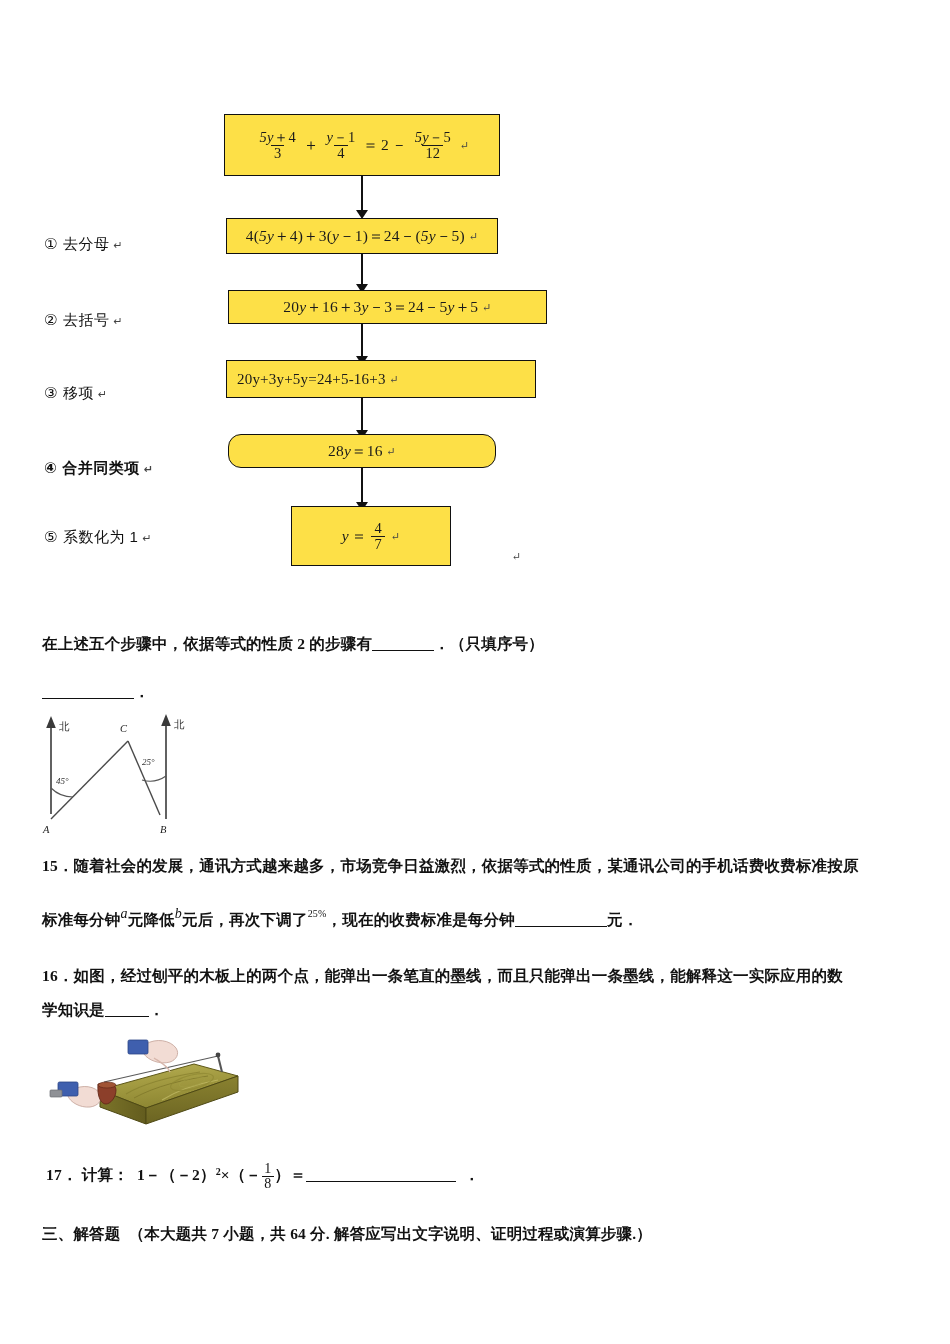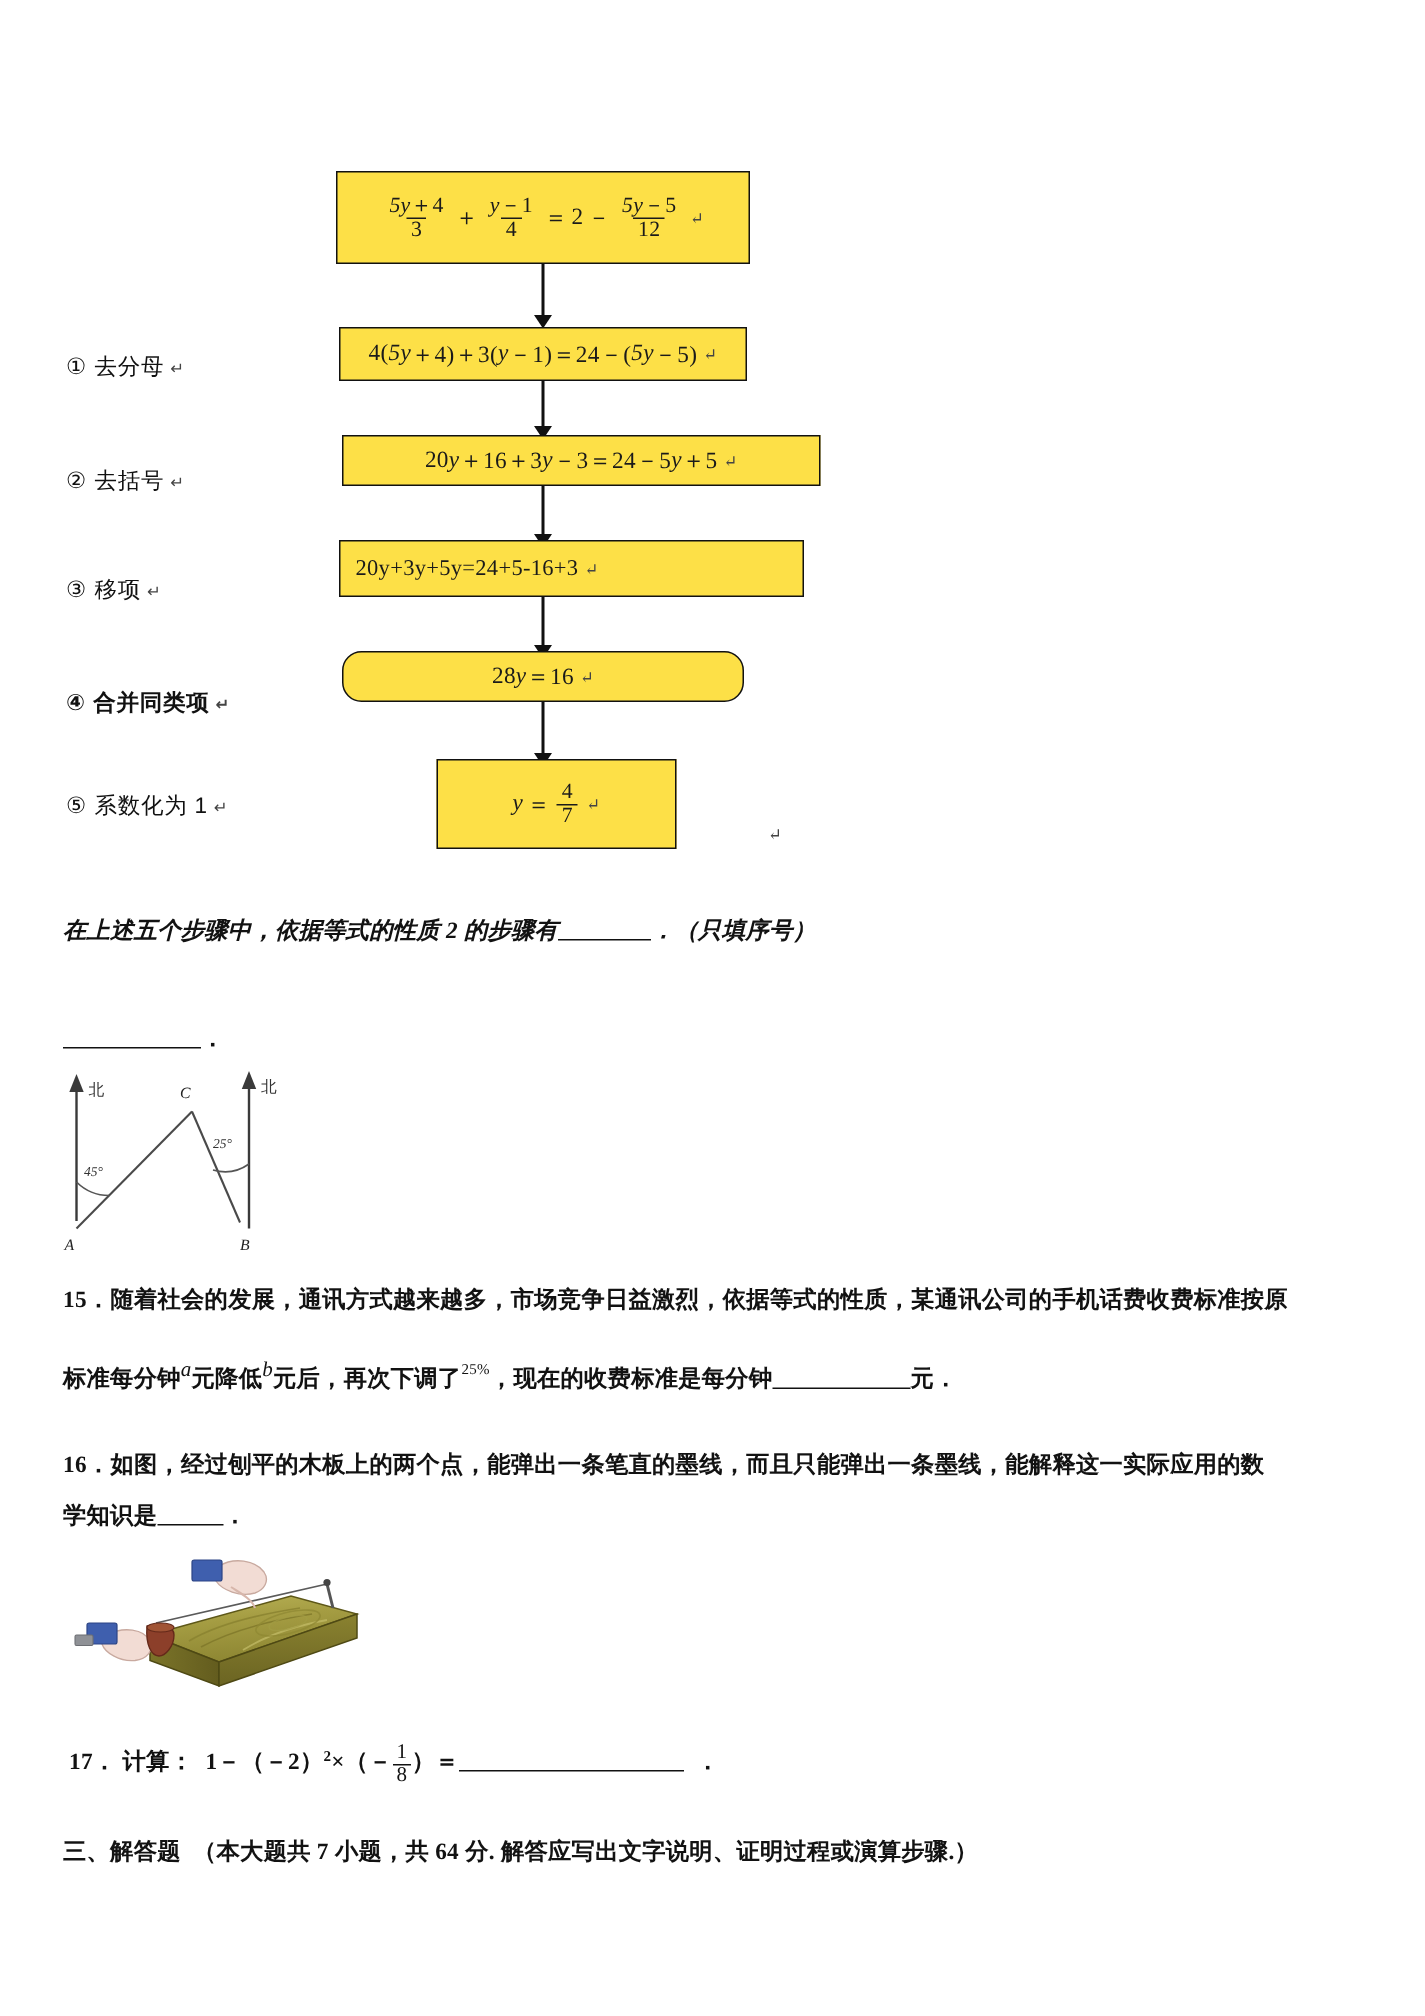--- a/index.html
+++ b/index.html
@@ -230,21 +230,21 @@
       <span class="circnum">③</span><span>移项</span><span class="pilcrow">↵</span>
     </div>
     <div class="steplabel" style="left:44px; top:459px;font-weight:bold;">
       <span class="circnum">④</span><span>合并同类项</span><span class="pilcrow">↵</span>
     </div>
     <div class="steplabel" style="left:44px; top:528px;">
       <span class="circnum">⑤</span><span>系数化为 1</span><span class="pilcrow">↵</span>
     </div>
   </div>
 
-  <div class="qtext" style="left:42px; top:610px;font-style:italic;">
+  <div class="qtext" style="left:42px; top:634px;">
     <span>在上述五个步骤中，依据等式的性质 2 的步骤有</span><span class="blank-m"></span><span>．（只填序号）</span>
   </div>
 
   <div class="qtext" style="left:42px; top:682px;">
     <span class="blank-l"></span><span>．</span>
   </div>
 
   <svg class="fig14" style="left:32px; top:702px;" width="190" height="140" viewBox="0 0 190 140">
 
     <line x1="19" y1="112" x2="19" y2="22" stroke="#3a3a3a" stroke-width="1.6"></line>

